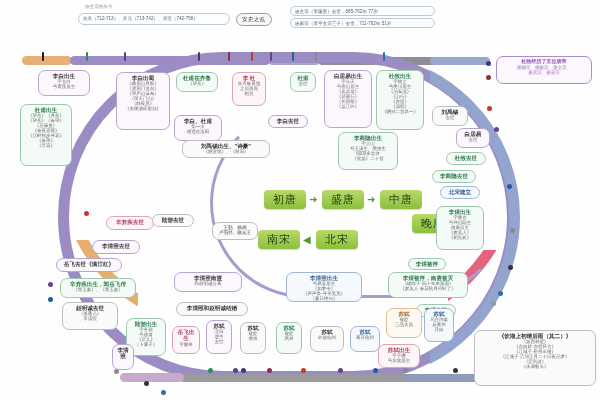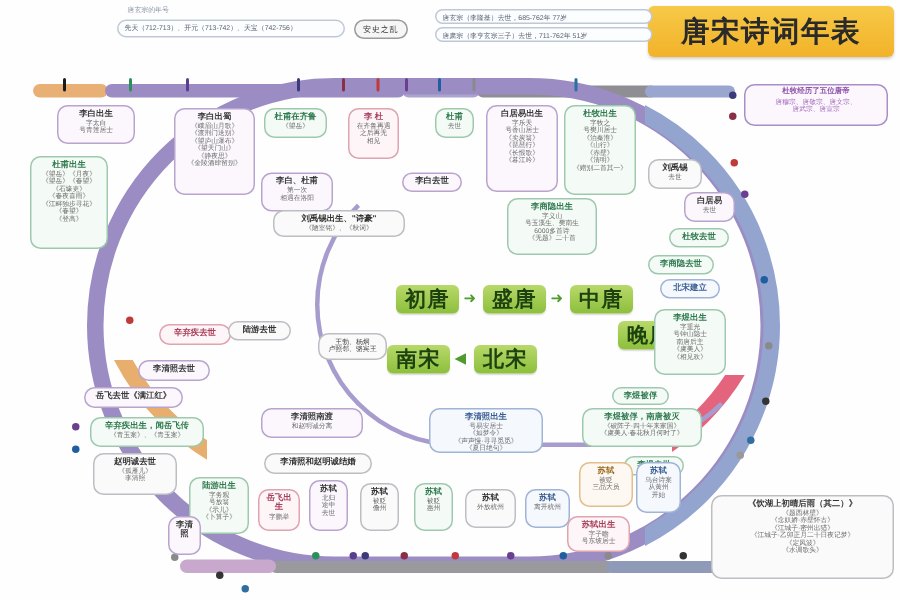--- a/index.html
+++ b/index.html
@@ -61,21 +61,21 @@
   .bl b{color:#3a5f93;}
   .rd{border-color:#e0a3b0;background:#fdf5f7;color:#a8405c;}
   .rd b{color:#a8405c;}
   .or{border-color:#e3bd8a;background:#fdf9f2;color:#9a6a22;}
   .or b{color:#9a6a22;}
   .gy{border-color:#bdbdc4;background:#fafafb;color:#4a4a50;}
   .gy b{color:#333;}
 
   
   .pill{position:absolute;border-radius:4px;background:linear-gradient(180deg,#b8d96a,#8dbf3c);
-    color:#1d4210;font-weight:bold;font-size:14px;display:flex;align-items:center;
+    color:#1d4210;font-weight:normal;font-size:11px;display:flex;align-items:center;
     justify-content:center;box-shadow:0 1px 1px rgba(0,0,0,.15);letter-spacing:1px;}
   .arw{position:absolute;color:#4f9b2e;font-size:10px;font-weight:bold;}
 
   
   .ann{position:absolute;box-sizing:border-box;border-radius:9px;border:1px solid #bfc9d6;
     background:#fbfdff;font-size:4.6px;color:#5a6472;padding:2px 4px;line-height:1.25;}
   .ann-lbl{position:absolute;font-size:4.6px;color:#8a94a2;}
   .chip{position:absolute;border-radius:8px;border:1px solid #9b9b9b;background:#f6f6f6;
     font-size:5.4px;color:#333;padding:2px 5px;letter-spacing:.5px;}
 </style>
@@ -99,21 +99,20 @@
   </div>
   <div class="loop-orange">
     <div class="loop-orange-in"></div>
   </div>
   <div class="inner-arc"></div>
 
   <div class="rail rail-bot-a"></div>
   <div class="rail rail-bot-b"></div>
   <div class="rail rail-bot-c"></div>
 
-  <div class="title-banner">唐宋诗词年表</div>
 
   <div class="ann-lbl" style="left:85px;top:4px;">唐玄宗的年号</div>
   <div class="ann" style="left:78px;top:13px;width:152px;height:12px;">先天（712-713）、开元（713-742）、天宝（742-756）</div>
   <div class="chip" style="left:236px;top:13px;">安史之乱</div>
   <div class="ann" style="left:290px;top:6px;width:145px;height:10px;">唐玄宗（李隆基）去世，685-762年 77岁</div>
   <div class="ann" style="left:290px;top:18px;width:145px;height:10px;">唐肃宗（李亨玄宗三子）去世，711-762年 51岁</div>
 
   <div class="bx pp" style="left:496px;top:56px;width:96px;height:28px;border-color:#a98fc9;">
     <b style="color:#8e4fa8;font-size:5px;">杜牧经历了五位唐帝</b>
     <span class="sm" style="color:#a76bbd;">唐穆宗、唐敬宗、唐文宗、</span>

